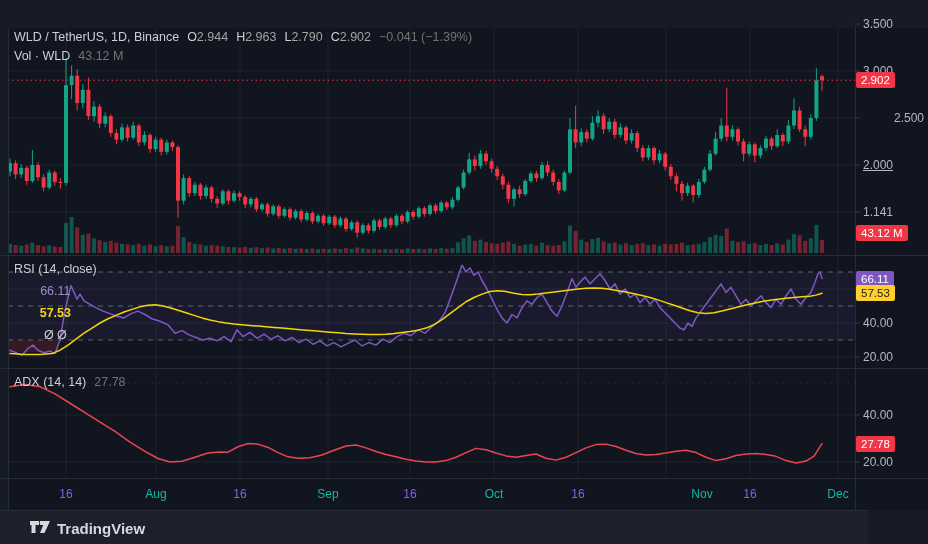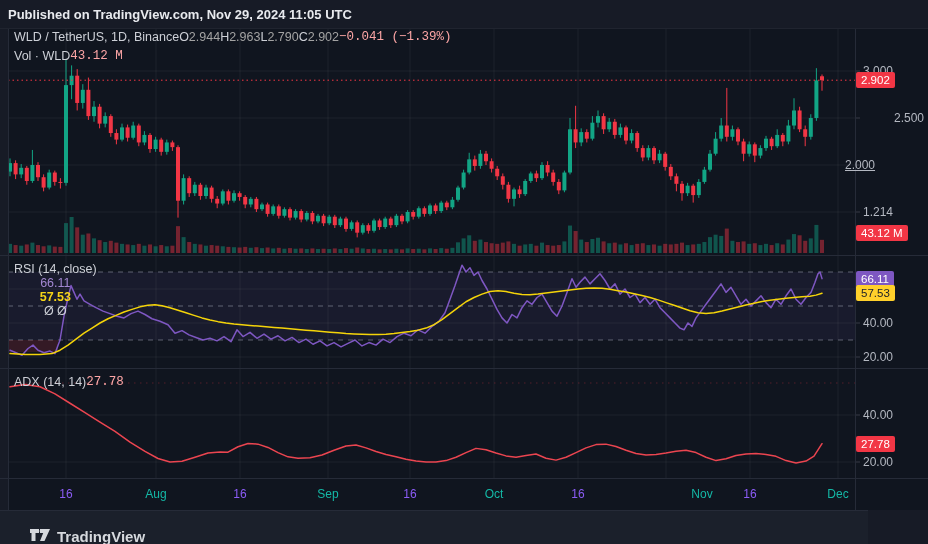--- a/index.html
+++ b/index.html
@@ -5,34 +5,34 @@
   html,body{margin:0;padding:0;background:#171b26;}
   #stage{position:relative;width:928px;height:544px;background:#171b26;
     font-family:"Liberation Sans",sans-serif;overflow:hidden;}
   #pane-bg{position:absolute;left:8px;top:28px;width:920px;height:482px;background:#10151f;}
   #chart-canvas{position:absolute;left:0;top:0;}
   .hline{position:absolute;left:0;width:928px;height:1px;background:#262b38;}
   .vline{position:absolute;top:28px;width:1px;height:482px;background:#262b38;}
   #published-bar{position:absolute;left:0;top:0;width:928px;height:28px;background:#171b26;
     border-bottom:1px solid #20242f;display:flex;align-items:center;z-index:5;}
   #published-bar span{margin-left:8px;font-size:13px;font-weight:700;color:#e8eaee;}
-  .legend{position:absolute;display:flex;align-items:center;font-size:12.5px;
+  .legend{position:absolute;display:flex;align-items:center;gap:8px;font-size:12.5px;
     color:#cdd0d7;z-index:4;white-space:nowrap;}
-  .legend .red{color:#fca5a5;font-family:Liberation Mono, monospace;}
+  .legend .red{color:#737373;}
   .legend .ohlc b{font-weight:400;color:#cdd0d7;}
   .legend .ohlc span{color:#a3a3a3;}
   .legend .purple{color:#a287d1;}
   .legend .yellow{color:#f5d417;font-weight:700;}
   .tick{position:absolute;font-size:12px;color:#b4b8c1;transform:translateY(-50%);z-index:2;}
   .t-label{position:absolute;top:487px;font-size:12px;color:#8b5cf6;transform:translateX(-50%);z-index:2;}
   .t-label.month{color:#14b8a6;}
   .badge{position:absolute;left:856px;padding:2px 5px;font-size:11.5px;color:#fff;border-radius:2px;
     transform:translateY(-50%);z-index:3;white-space:nowrap;}
   #footer-bar{position:absolute;left:0;top:510px;width:868px;height:34px;background:#1b202b;
-    border-top:1px solid #262b38;display:flex;align-items:flex-end;z-index:5;}
+    border-top:1px solid #262b38;display:flex;align-items:center;z-index:5;}
   #footer-logo{margin-left:30px;display:flex;align-items:center;gap:7px;cursor:pointer;}
   #footer-logo span{font-size:15px;font-weight:700;color:#d6d9de;}
 </style>
 </head>
 <body>
 
 <div id="stage">
   <div id="pane-bg"></div>
 
   <svg id="chart-canvas" width="928" height="544">
@@ -513,23 +513,20 @@
       <line x1="855" x2="860" y1="415" y2="415" stroke="#363b47"></line>
       <line x1="855" x2="860" y1="462" y2="462" stroke="#363b47"></line>
     </svg>
 
   <div class="hline" style="top:255px;"></div>
   <div class="hline" style="top:368px;"></div>
   <div class="hline" style="top:478px;"></div>
   <div class="vline" style="left:8px;"></div>
   <div class="vline" style="left:855px;"></div>
 
-  <div id="published-bar">
-    <span>Published on TradingView.com, Nov 29, 2024 11:05 UTC</span>
-  </div>
 
   <div class="legend" style="left:14px;top:30px;">
     <span>WLD / TetherUS, 1D, Binance</span>
     <span class="ohlc"><b>O</b><span>2.944</span></span>
     <span class="ohlc"><b>H</b><span>2.963</span></span>
     <span class="ohlc"><b>L</b><span>2.790</span></span>
     <span class="ohlc"><b>C</b><span>2.902</span></span>
     <span class="red">−0.041 (−1.39%)</span>
   </div>
 
@@ -547,22 +544,22 @@
 
   <div class="legend" style="left:14px;top:375px;">
     <span>ADX (14, 14)</span>
     <span class="red">27.78</span>
   </div>
 
   <div id="labels">
       <div class="tick" style="left:863px;top:24px;">3.500</div>
       <div class="tick" style="left:863px;top:71px;">3.000</div>
       <div class="tick" style="left:894px;top:118px;">2.500</div>
-      <div class="tick" style="left:845px;top:165px;text-decoration:underline;">2.000</div>
-      <div class="tick" style="left:863px;top:212px;">1.214</div>
+      <div class="tick" style="left:863px;top:165px;text-decoration:underline;">2.000</div>
+      <div class="tick" style="left:863px;top:212px;">1.141</div>
       <div class="tick" style="left:863px;top:323px;">40.00</div>
       <div class="tick" style="left:863px;top:357px;">20.00</div>
       <div class="tick" style="left:863px;top:415px;">40.00</div>
       <div class="tick" style="left:863px;top:462px;">20.00</div>
       <div class="t-label" style="left:66px;">16</div>
       <div class="t-label month" style="left:156px;">Aug</div>
       <div class="t-label" style="left:240px;">16</div>
       <div class="t-label month" style="left:328px;">Sep</div>
       <div class="t-label" style="left:410px;">16</div>
       <div class="t-label month" style="left:494px;">Oct</div>

